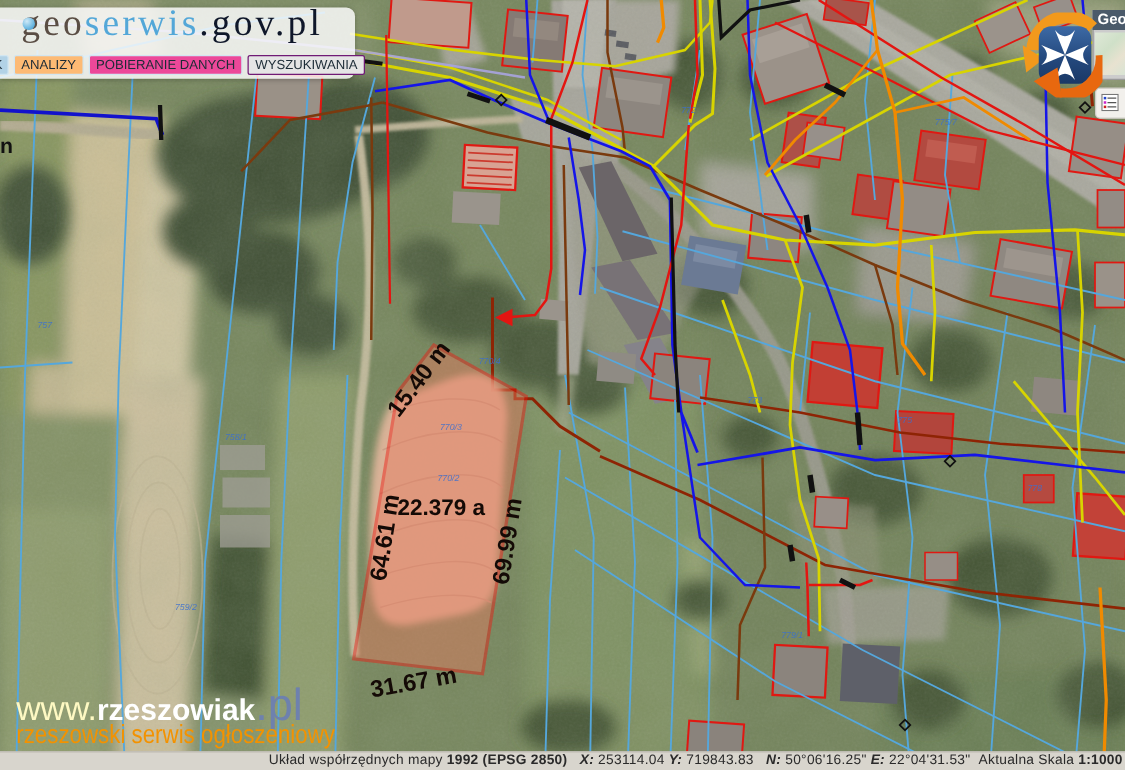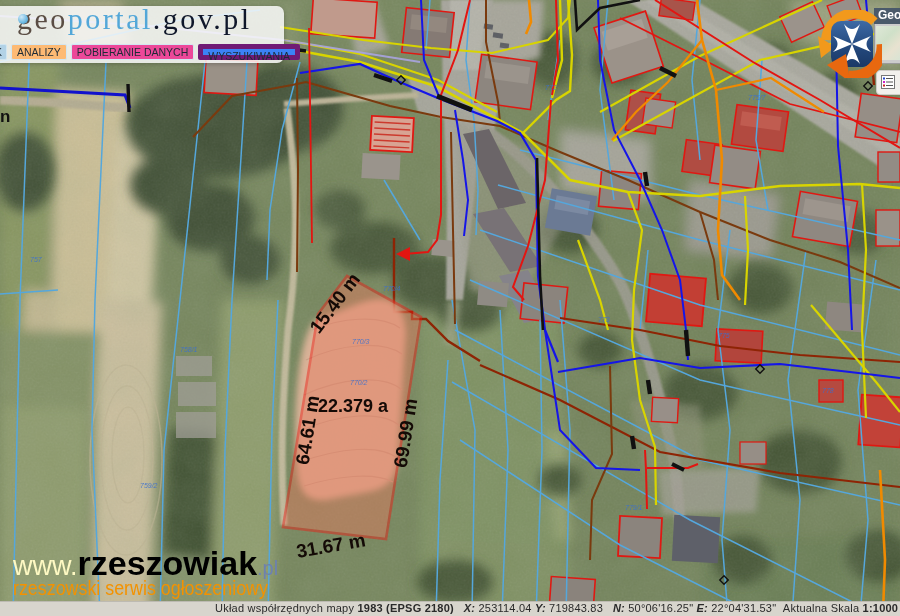--- a/index.html
+++ b/index.html
@@ -488,29 +488,29 @@
 <text x="30" y="262">757</text>
 <text x="180" y="352">758/1</text>
 <text x="352" y="344">770/3</text>
 <text x="545" y="90">772</text>
 <text x="748" y="100">775/7</text>
 </g>
 </svg>
 
 <div class="abs" style="left:0;top:6px;width:284px;height:57px;background:rgba(252,252,252,0.84);border-radius:0 7px 7px 0;box-shadow:0 1px 4px rgba(0,0,0,0.25);"></div>
 
-<div class="abs" style="left:17px;top:2px;font-family:'Liberation Serif',serif;font-size:30px;letter-spacing:2.5px;white-space:nowrap;"><span style="color:#5a4d44;">geo</span><span style="color:#53a7d8;">portal</span><span style="color:#0f172a;">.gov.pl</span></div>
+<div class="abs" style="left:17px;top:2px;font-family:'Liberation Serif',serif;font-size:30px;letter-spacing:2.5px;white-space:nowrap;"><span style="color:#5a4d44;">geo</span><span style="color:#53a7d8;">serwis</span><span style="color:#0f172a;">.gov.pl</span></div>
 
 <div class="abs" style="left:18px;top:14px;width:10px;height:10px;border-radius:50%;background:radial-gradient(circle at 35% 30%,#cfe9f7,#6db9e2 60%,#3c8fc4);"></div>
 
 <div class="abs" style="left:0;top:44px;height:16px;display:flex;gap:4px;font-size:10.5px;color:#1c2b36;">
 <div style="background:#b2d2e6;border:1px solid #d2e6f1;border-radius:2px;padding:0 4px;line-height:14px;margin-left:-10px;">K</div>
 <div style="background:#fdba74;border:1px solid #d2e6f1;border-radius:2px;padding:0 5px;line-height:14px;">ANALIZY</div>
 <div style="background:#ec4899;border:1px solid #d2e6f1;border-radius:2px;padding:0 5px;line-height:14px;">POBIERANIE DANYCH</div>
-<div style="background:#3b82f6;border:5px solid #701a75;border-radius:2px;padding:0 5px;line-height:14px;">WYSZUKIWANIA</div>
+<div style="background:#e5e5e5;border:1px solid #701a75;border-radius:2px;padding:0 5px;line-height:14px;">WYSZUKIWANIA</div>
 </div>
 
 <div class="abs" style="left:874px;top:8px;width:26px;height:54px;background:#ccc;border:1px solid #9a9a9a;"></div>
 
 <div class="abs" style="left:874px;top:8px;width:26px;height:16px;background:#4a5a6a;color:#fff;font-weight:bold;font-size:12px;padding-left:4px;overflow:hidden;">Geo</div>
 
 <div class="abs" style="left:876px;top:26px;width:24px;height:34px;background:linear-gradient(135deg,#dfe8d8 0%,#cfe0c8 40%,#e8e2d0 70%,#d8e4d4 100%);"></div>
 
 <div class="abs" style="left:876px;top:70px;width:24px;height:23px;background:#f2f0ec;border:1px solid #d0cdc8;border-radius:4px 0 0 4px;"></div>
 
@@ -536,20 +536,20 @@
 <polygon points="3,48 0,26 17,37" fill="#f2991c"></polygon>
 <rect x="13" y="11" width="42" height="46" rx="10" fill="url(#bl)"></rect>
 <path d="M34,34 L26,14 Q34,24 42,14 Z" fill="#fff"></path>
 <path d="M34,34 L26,54 Q34,44 42,54 Z" fill="#fff"></path>
 <path d="M34,34 L15,26 Q24,34 15,42 Z" fill="#fff"></path>
 <path d="M34,34 L53,26 Q44,34 53,42 Z" fill="#fff"></path>
 <path d="M64,34 A30 30 0 0 1 30,66" fill="none" stroke="#e8680f" stroke-width="11"></path>
 <polygon points="9,55 32,72 28,44" fill="#e8680f"></polygon>
 </svg>
 
-<div class="abs" style="left:13px;top:546px;white-space:nowrap;line-height:1;"><span style="font-size:27px;color:#fef9c3;">www.</span><span style="font-size:34px;font-weight:bold;color:#000000;letter-spacing:0px;">rzeszowiak</span><span style="font-size:20px;color:#6e81ae;">.pl</span></div>
+<div class="abs" style="left:13px;top:546px;white-space:nowrap;line-height:1;"><span style="font-size:27px;color:#fef9c3;">www.</span><span style="font-size:24px;font-weight:bold;color:#ffffff;letter-spacing:0px;">rzeszowiak</span><span style="font-size:36px;color:#6e81ae;">.pl</span></div>
 
 <div class="abs" style="left:13px;top:577px;font-size:21px;color:#f39200;white-space:nowrap;line-height:1;transform:scaleX(0.85);transform-origin:0 0;">rzeszowski serwis ogłoszeniowy</div>
 
 <div class="abs" style="left:0;top:601px;width:900px;height:15px;background:#d8d5cd;border-top:1px solid #bdbab2;"></div>
 
-<div class="abs" style="left:215px;top:602px;font-size:11px;letter-spacing:0.22px;color:#2a2a2a;white-space:nowrap;">Układ współrzędnych mapy <b>1983 (EPSG 2180)</b> &nbsp; <b><i>X:</i></b> 253114.04 <b><i>Y:</i></b> 719843.83 &nbsp; <b><i>N:</i></b> 50°06'16.25" <b><i>E:</i></b> 22°04'31.53" &nbsp;Aktualna Skala <b>1:1000</b></div>
+<div class="abs" style="left:215px;top:602px;font-size:11px;letter-spacing:0.22px;color:#2a2a2a;white-space:nowrap;">Układ współrzędnych mapy <b>1992 (EPSG 2850)</b> &nbsp; <b><i>X:</i></b> 253114.04 <b><i>Y:</i></b> 719843.83 &nbsp; <b><i>N:</i></b> 50°06'16.25" <b><i>E:</i></b> 22°04'31.53" &nbsp;Aktualna Skala <b>1:1000</b></div>
 </div>
 
 </body></html>

